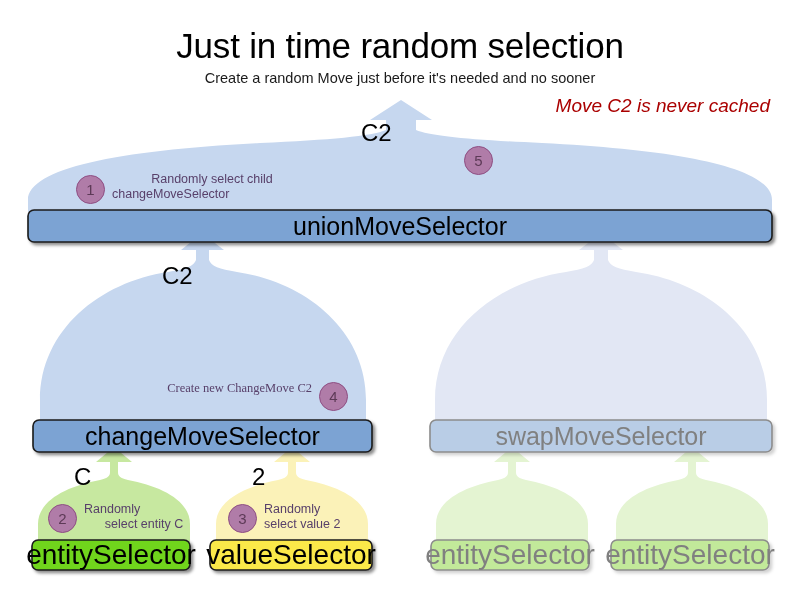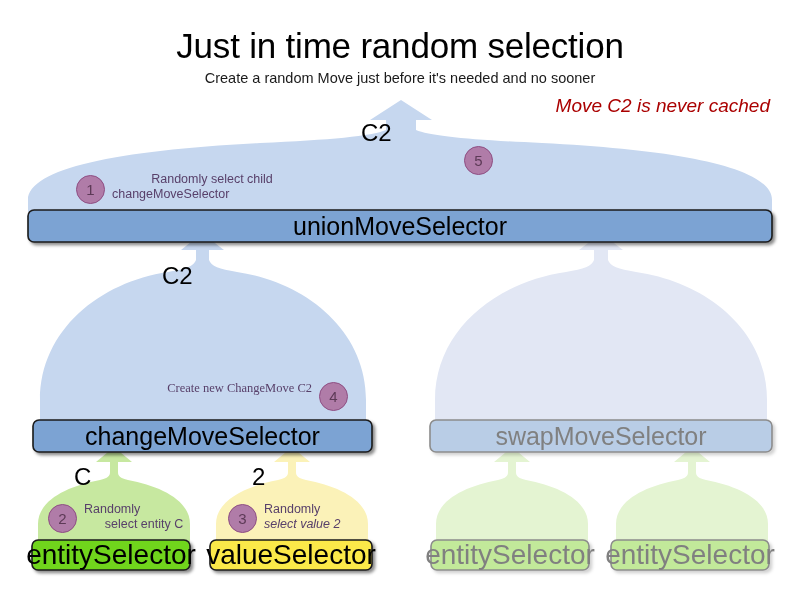--- a/index.html
+++ b/index.html
@@ -257,15 +257,15 @@
 
   <div class="badge" style="top:382px; left:319px; width:29px; height:29px;">4</div>
   <div class="txt anno r" style="top:381px; left:100px; width:212px;font-family:Liberation Serif, serif;">Create new ChangeMove C2</div>
 
   <div class="badge" style="top:504px; left:48px; width:29px; height:29px;">2</div>
   <div class="txt anno" style="top:502px; left:84px; width:120px;">Randomly</div>
   <div class="txt anno" style="top:517px; left:84px; width:120px;text-align:center;">select entity C</div>
 
   <div class="badge" style="top:504px; left:228px; width:29px; height:29px;">3</div>
   <div class="txt anno" style="top:502px; left:264px; width:120px;">Randomly</div>
-  <div class="txt anno" style="top:517px; left:264px; width:120px;font-style:italic;">select value 2</div>
+  <div class="txt anno" style="top:517px; left:264px; width:120px;">select value 2</div>
 
 </div>
 
 </body></html>

